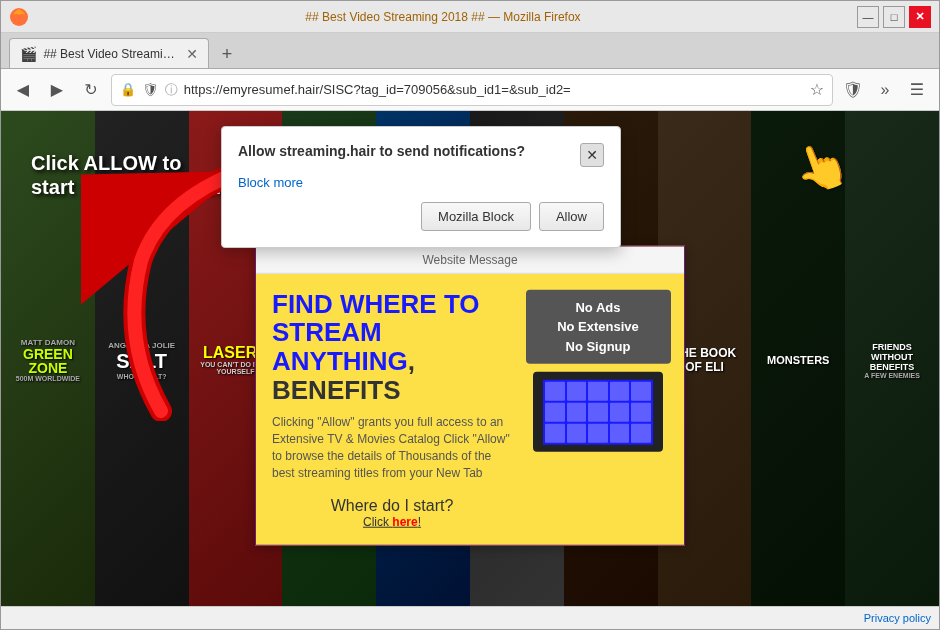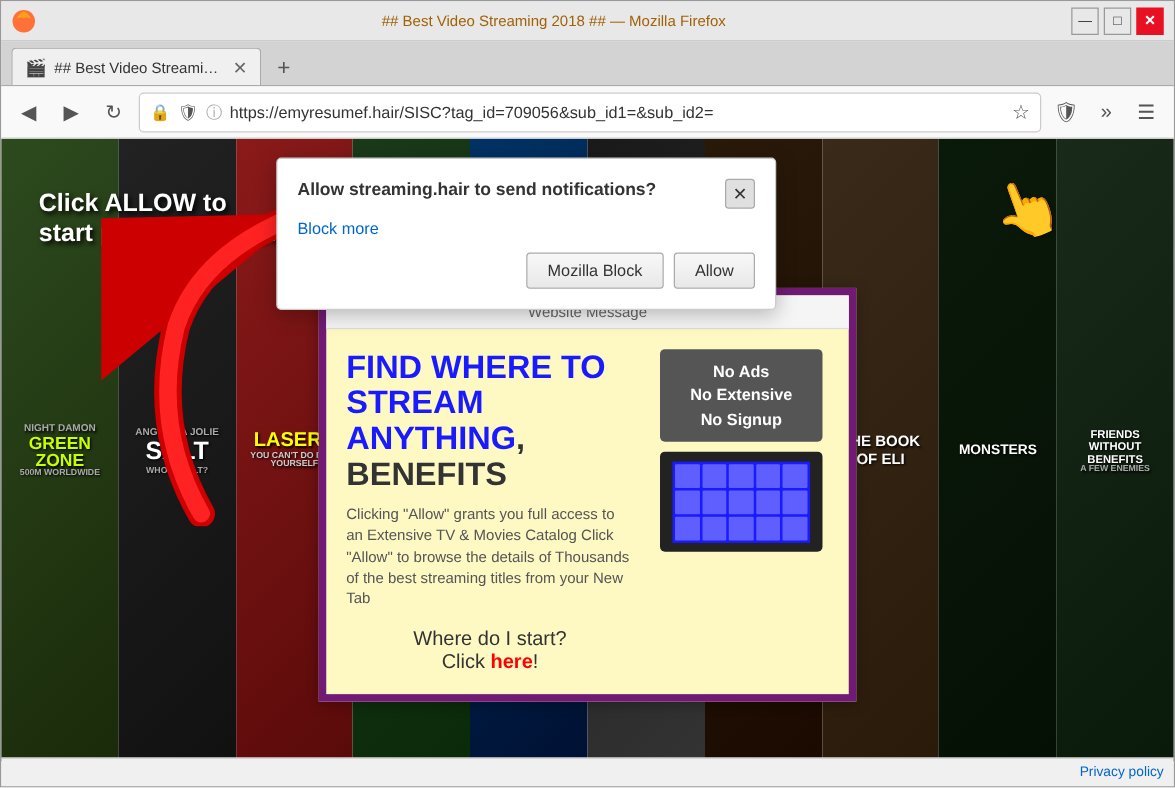--- a/index.html
+++ b/index.html
@@ -114,22 +114,22 @@
       overflow: hidden;
       text-shadow: 1px 1px 2px black;
     }
 
     
     .website-message {
       position: absolute;
       top: 50%;
       left: 50%;
       transform: translate(-50%, -50%);
-      background: #fef9c3;
-      border: 6px solid #701a75;
+      background: #fde047;
+      border: 1px solid #701a75;
       width: 430px;
       box-shadow: 0 2px 10px rgba(0,0,0,0.3);
       z-index: 10;
     }
     .website-message-header {
       background: #f5f5f5;
       padding: 6px 12px;
       font-size: 12px;
       color: #666;
       border-bottom: 1px solid #ddd;
@@ -154,21 +154,21 @@
     .website-message-right { width: 140px; display: flex; flex-direction: column; gap: 8px; align-items: center; }
     .badge-dark {
       background: #555;
       color: white;
       padding: 8px 12px;
       border-radius: 4px;
       font-size: 13px;
       font-weight: bold;
       text-align: center;
       line-height: 1.5;
-      width: 130px;
+      width: 145px;
     }
     .laptop-img {
       width: 130px;
       height: 80px;
       background: #222;
       border-radius: 4px;
       position: relative;
       display: flex;
       align-items: center;
       justify-content: center;
@@ -338,21 +338,21 @@
       <span class="toolbar-icon">»</span>
       <span class="toolbar-icon">☰</span>
     </div>
   </div>
 
   <div class="content-area">
 
     <div class="bg-movies">
       <div class="movie-poster" style="background: linear-gradient(135deg, #2d4a1e, #1a2a0a); grid-row: span 2;">
         <div class="movie-poster-inner" style="height:100%; flex-direction:column; padding:4px;">
-          <div style="font-size:8px; color:#aaa;">NIGHT DAMON</div>
+          <div style="font-size:8px; color:#aaa;">MATT DAMON</div>
           <div style="font-size:14px; color:#c8ff00; font-weight:900; line-height:1;">GREEN<br>ZONE</div>
           <div style="font-size:7px; color:#aaa;">500M WORLDWIDE</div>
         </div>
       </div>
       <div class="movie-poster" style="background: linear-gradient(135deg, #222, #111); grid-row: span 2; grid-column: span 1;">
         <div class="movie-poster-inner" style="height:100%; flex-direction:column; padding:4px;">
           <div style="font-size:8px; color:#aaa;">ANGELINA JOLIE</div>
           <div style="font-size:20px; color:white; font-weight:900;">SALT</div>
           <div style="font-size:7px; color:#aaa;">WHO IS SALT?</div>
         </div>
@@ -426,21 +426,21 @@
           <div class="website-message-title">
             <div style="color:#1a1aff; font-size:26px; font-weight:900;">FIND WHERE TO STREAM</div>
             <div style="font-size:26px; font-weight:900; color:#1a1aff;">
               <span style="color:#1a1aff;">ANYTHING</span><span style="color:#333;">, BENEFITS</span>
             </div>
           </div>
           <div style="height:6px;"></div>
           <div class="website-message-subtitle">Clicking "Allow" grants you full access to an Extensive TV &amp; Movies Catalog Click "Allow" to browse the details of Thousands of the best streaming titles from your New Tab</div>
           <div class="website-message-cta">
             <div style="font-size:16px; color:#333;">Where do I start?</div>
-            <div style="font-size:16px; color:#333;">Click <span class="click-here">here</span>!</div>
+            <div style="font-size:12px; color:#333;text-decoration:underline;">Click <span class="click-here">here</span>!</div>
           </div>
         </div>
         <div class="website-message-right">
           <div class="badge-dark">
             <span>No Ads</span><br>
             <span>No Extensive</span><br>
             <span>No Signup</span>
           </div>
           <div class="laptop-img">
             <div class="laptop-screen">

